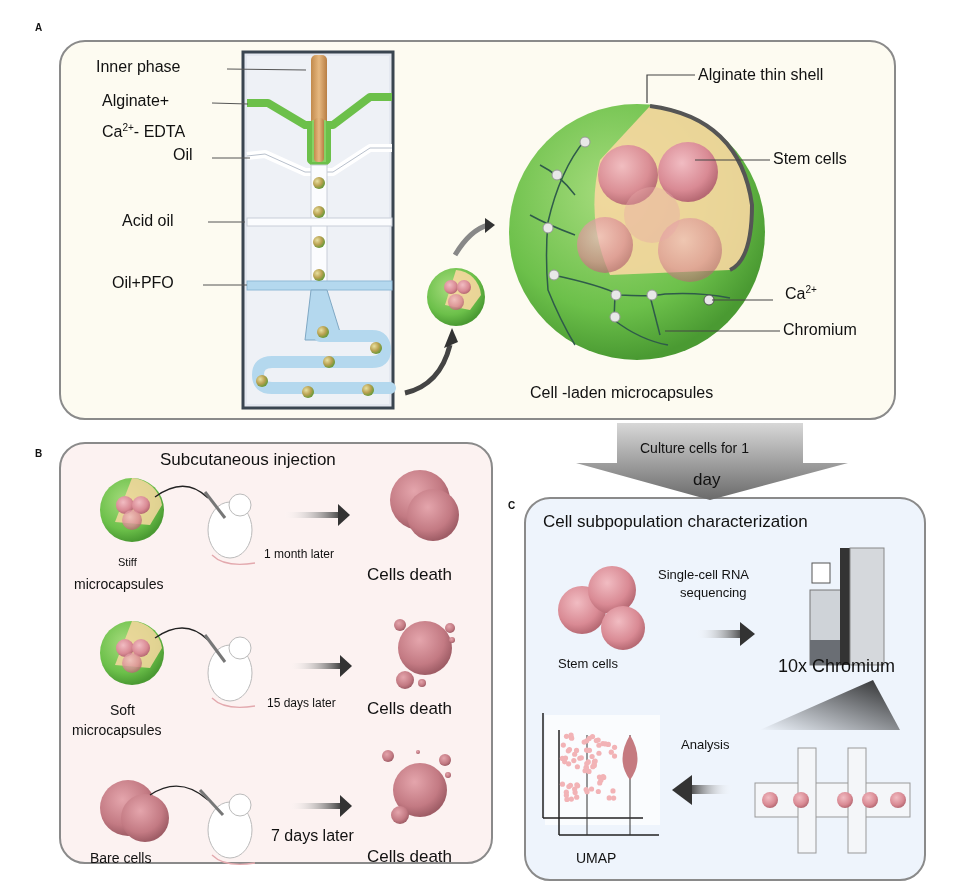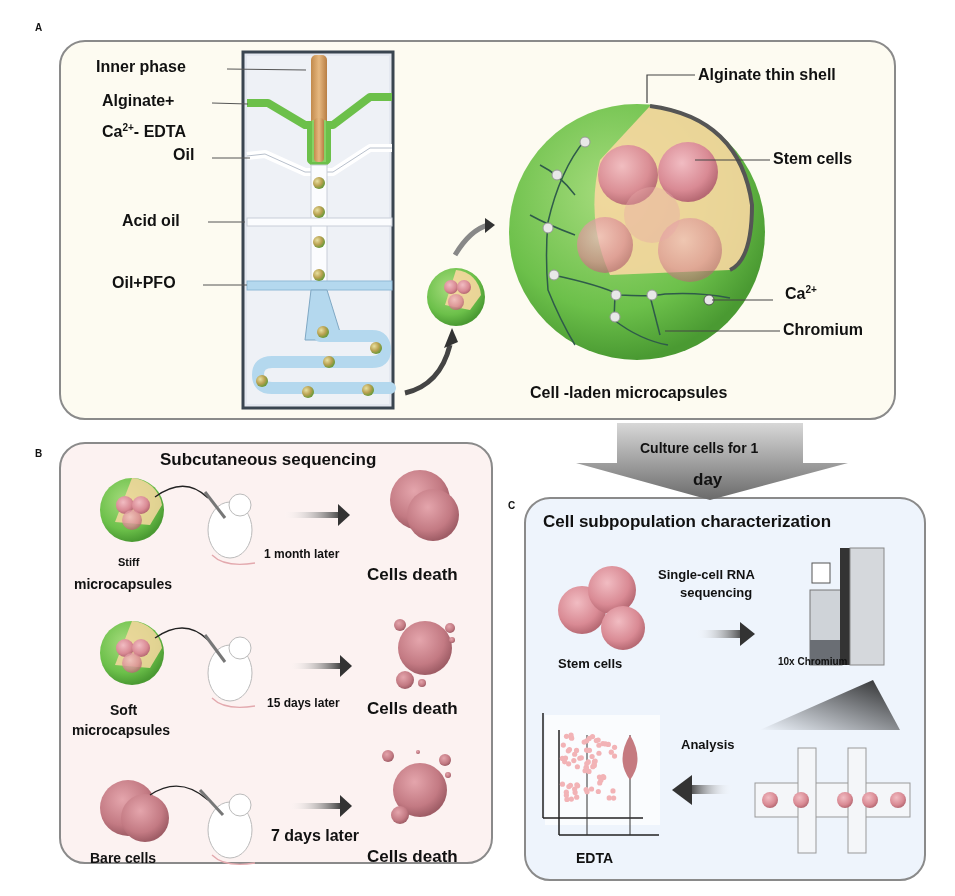--- a/index.html
+++ b/index.html
@@ -1,20 +1,20 @@
 <!DOCTYPE html>
 <html><head>
 <meta charset="utf-8">
 <style>
   html,body{margin:0;padding:0;background:#ffffff;}
   body{width:955px;height:896px;position:relative;overflow:hidden;font-family:"Liberation Sans",sans-serif;color:#111;}
   .abs{position:absolute;}
   .plabel{font-size:10px;font-weight:bold;}
   .panel{position:absolute;border:2px solid #8a8a8a;border-radius:26px;box-sizing:border-box;}
-  .lbl{position:absolute;font-weight:bold;white-space:nowrap;}
+  .lbl{position:absolute;font-weight:normal;white-space:nowrap;}
   svg{position:absolute;left:0;top:0;overflow:visible;}
 </style>
 </head>
 <body>
 
 <div class="abs plabel" style="left:35px;top:22px;">A</div>
 <div class="abs plabel" style="left:35px;top:448px;">B</div>
 <div class="abs plabel" style="left:508px;top:500px;">C</div>
 
 <div class="panel" style="left:59px;top:40px;width:837px;height:380px;background:#fdfbf1;"></div>
@@ -326,35 +326,35 @@
 
 <div class="lbl" style="left:698px;top:66px;font-size:16px;">Alginate thin shell</div>
 <div class="lbl" style="left:773px;top:150px;font-size:16px;">Stem cells</div>
 <div class="lbl" style="left:785px;top:284px;font-size:16px;text-align:center;"><span>Ca</span><sup style="font-size:10px;">2+</sup></div>
 <div class="lbl" style="left:783px;top:321px;font-size:16px;">Chromium</div>
 <div class="lbl" style="left:530px;top:384px;font-size:16px;">Cell -laden microcapsules</div>
 
 <div class="lbl" style="left:640px;top:440px;font-size:14px;">Culture cells for 1</div>
 <div class="lbl" style="left:693px;top:460px;font-size:17px;margin-top:10px;">day</div>
 
-<div class="lbl" style="left:160px;top:450px;font-size:17px;">Subcutaneous sequencing</div>
+<div class="lbl" style="left:160px;top:450px;font-size:17px;">Subcutaneous injection</div>
 
 <div class="lbl" style="left:118px;top:556px;font-size:11px;">Stiff</div>
 <div class="lbl" style="left:74px;top:576px;font-size:14px;">microcapsules</div>
 <div class="lbl" style="left:264px;top:547px;font-size:12px;">1 month later</div>
 <div class="lbl" style="left:367px;top:565px;font-size:17px;">Cells death</div>
 
 <div class="lbl" style="left:110px;top:702px;font-size:14px;">Soft</div>
 <div class="lbl" style="left:72px;top:722px;font-size:14px;">microcapsules</div>
 <div class="lbl" style="left:267px;top:696px;font-size:12px;">15 days later</div>
 <div class="lbl" style="left:367px;top:699px;font-size:17px;">Cells death</div>
 
 <div class="lbl" style="left:90px;top:850px;font-size:14px;">Bare cells</div>
 <div class="lbl" style="left:271px;top:827px;font-size:16px;">7 days later</div>
 <div class="lbl" style="left:367px;top:847px;font-size:17px;">Cells death</div>
 
 <div class="lbl" style="left:543px;top:512px;font-size:17px;">Cell subpopulation characterization</div>
 <div class="lbl" style="left:558px;top:656px;font-size:13px;">Stem cells</div>
 <div class="lbl" style="left:658px;top:567px;font-size:13px;">Single-cell RNA</div>
 <div class="lbl" style="left:680px;top:585px;font-size:13px;">sequencing</div>
-<div class="lbl" style="left:778px;top:656px;font-size:10px;">10x Chromium</div>
+<div class="lbl" style="left:778px;top:656px;font-size:18px;">10x Chromium</div>
 <div class="lbl" style="left:681px;top:737px;font-size:13px;text-align:center;">Analysis</div>
-<div class="lbl" style="left:576px;top:850px;font-size:14px;">EDTA</div>
+<div class="lbl" style="left:576px;top:850px;font-size:14px;">UMAP</div>
 
 </body></html>

